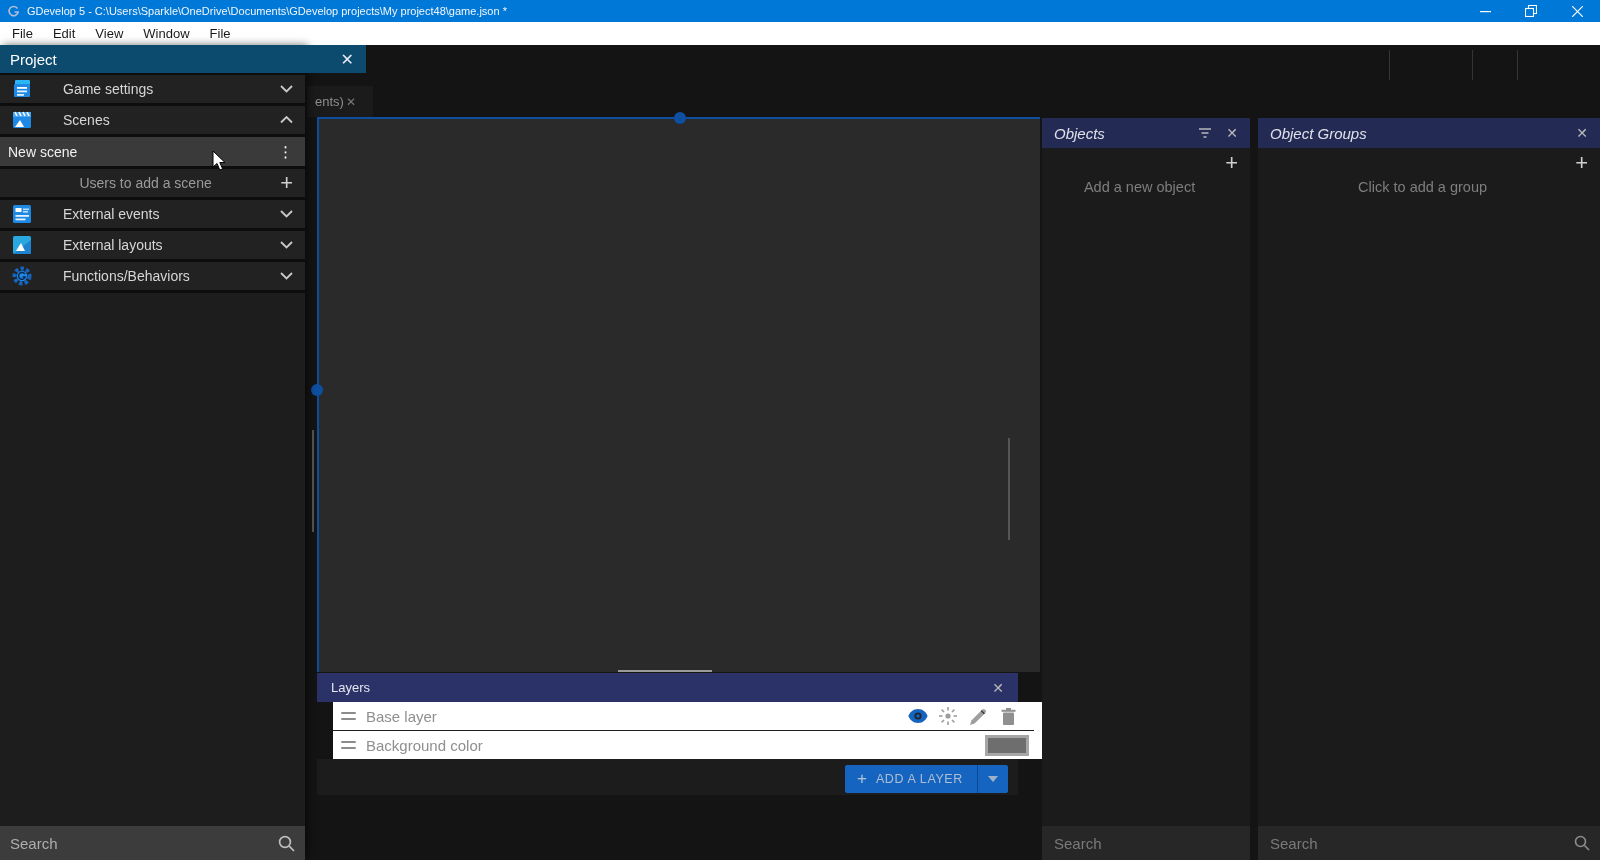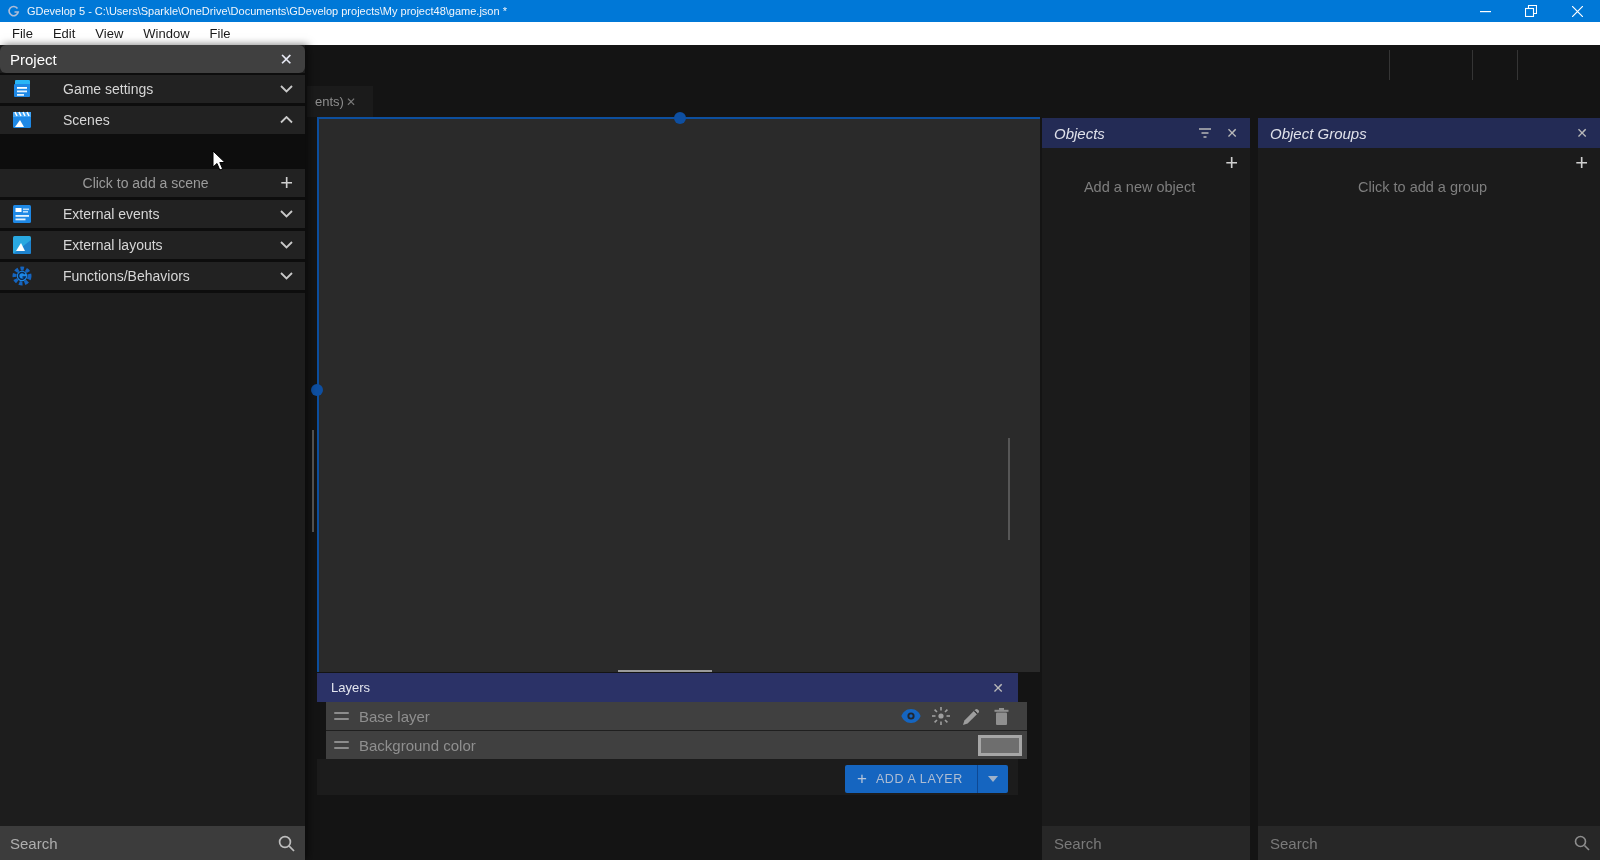--- a/index.html
+++ b/index.html
@@ -30,21 +30,21 @@
   .editor-tab .tab-close{font-size:12px;color:#7a7a7a;}
 
   
   .scene-canvas{left:317px;top:117px;width:723px;height:555px;background:#2a2a2a;border-top:2px solid #0d4f9e;border-left:2px solid #0d4f9e;box-sizing:border-box;}
   .sel-dot{width:12px;height:12px;border-radius:50%;background:#0e4fa1;}
   .scroll-thumb{width:2px;background:#565656;}
 
   
   .layers-header{left:317px;top:673px;width:701px;height:29px;background:#2b3267;display:flex;align-items:center;padding:0 14px;box-sizing:border-box;}
   .layers-header .panel-title{font-size:13px;color:#e4e6ef;flex-grow:1;}
-  .layers-rows{left:326px;top:702px;width:701px;height:57px;background:#404040;}
+  .layers-rows{left:333px;top:702px;width:701px;height:57px;background:#ffffff;padding-left:22px;}
   .layer-row{position:absolute;left:0;width:701px;height:28px;display:flex;align-items:center;padding:0 8px;box-sizing:border-box;}
   .layer-row.r1{top:0;}
   .layer-row.r2{top:29px;}
   .row-sep{position:absolute;left:0;top:28px;width:701px;height:1px;background:#1f1f1f;}
   .drag-handle{width:15px;height:8px;display:flex;flex-direction:column;justify-content:space-between;margin-right:10px;}
   .drag-handle span{display:block;height:2px;background:#8c8c8c;border-radius:1px;}
   .layer-label{font-size:15px;color:#8f8f8f;}
   .layer-actions{position:absolute;right:0;top:0;height:28px;display:flex;align-items:center;}
   .icon-btn{width:30px;height:28px;display:flex;align-items:center;justify-content:center;}
   .color-swatch{position:absolute;right:5px;top:4px;width:44px;height:21px;background:#6e6e6e;border:3px solid #a6a6a6;box-sizing:border-box;}
@@ -64,21 +64,21 @@
   .dock-add-row{position:absolute;top:30px;left:0;right:0;height:30px;display:flex;align-items:center;padding:0 12px;box-sizing:border-box;}
   .dock-add-row .add-label{flex-grow:1;text-align:center;font-size:14.5px;color:#7e7e7e;margin-top:48px;}
   .plus-glyph{font-size:22px;font-weight:300;color:#cfcfcf;line-height:20px;}
   .search-bar{position:absolute;left:0;bottom:0;right:0;height:34px;background:#272727;display:flex;align-items:center;padding:0 10px;box-sizing:border-box;}
   .search-bar input{flex-grow:1;background:transparent;border:none;outline:none;font-size:15px;color:#cfcfcf;font-family:"Liberation Sans",sans-serif;}
   .search-bar input::placeholder{color:#7a7a7a;}
   .hx{font-size:14px;color:#b9b9b9;}
 
   
   .project-panel{left:0;top:45px;width:305px;height:815px;background:#1d1d1d;box-shadow:3px 0 8px rgba(0,0,0,.55);z-index:20;}
-  .project-header{position:absolute;left:0;top:0;width:305px;height:28px;background:#404040;display:flex;align-items:center;padding:0 12px 0 10px;box-sizing:border-box;border-radius:6px;}
+  .project-header{position:absolute;left:0;top:0;width:366px;height:28px;background:#0c4a6e;display:flex;align-items:center;padding:0 12px 0 10px;box-sizing:border-box;}
   .project-header .panel-title{font-size:15px;color:#ffffff;flex-grow:1;}
   .project-header .hx{font-size:16px;color:#e8eaf5;}
   .project-list{position:absolute;left:0;top:28px;width:305px;height:220px;background:#0d0d0d;}
   .p-row{position:absolute;left:0;width:305px;height:28px;background:#222222;display:flex;align-items:center;padding:0 12px 0 11px;box-sizing:border-box;}
   .p-row .row-icon{width:22px;height:22px;margin-right:30px;display:flex;align-items:center;justify-content:center;}
   .p-row .row-label{font-size:14px;color:#d6d6d6;flex-grow:1;}
   .p-row.scene-row{background:#3a3a3a;height:29px;}
   .p-row.scene-row .row-label{color:#f0f0f0;margin-left:-3px;}
   .kebab{color:#ffffff;font-size:15px;letter-spacing:0;line-height:14px;}
   .p-row.add-row{background:#222222;}
@@ -295,23 +295,27 @@
             <path d="M4 3 l2 4 M8 3 l2 4 M12 3 l2 4 M16 3 l2 4" stroke="#fff" stroke-width="1.6"></path>
             <path d="M4 18 L9 11 L13 18 Z" fill="#fff"></path>
           </svg>
       </span>
       <span class="row-label">Scenes</span>
       <svg width="13" height="8" viewBox="0 0 13 8">
           <path d="M1 6.5 L6.5 1 L12 6.5" fill="none" stroke="#c9c9c9" stroke-width="1.8"></path>
         </svg>
     </div>
 
+    <div class="p-row scene-row" style="top:64px;">
+      <span class="row-label">New scene</span>
+      <span class="kebab">⋮</span>
+    </div>
 
     <div class="p-row add-row" style="top:96px;">
-      <span class="row-label">Click to add a scene</span>
+      <span class="row-label">Users to add a scene</span>
       <span class="plus-glyph">+</span>
     </div>
 
     <div class="p-row" style="top:127px;">
       <span class="row-icon">
         <svg width="22" height="22" viewBox="0 0 22 22">
             <rect x="2" y="2" width="18" height="18" rx="1.5" fill="#1e88e5"></rect>
             <rect x="4.5" y="5" width="6" height="4" fill="#fff"></rect>
             <rect x="12" y="5.5" width="6" height="1.6" fill="#bbdefb"></rect>
             <rect x="12" y="8" width="5" height="1.6" fill="#bbdefb"></rect>

